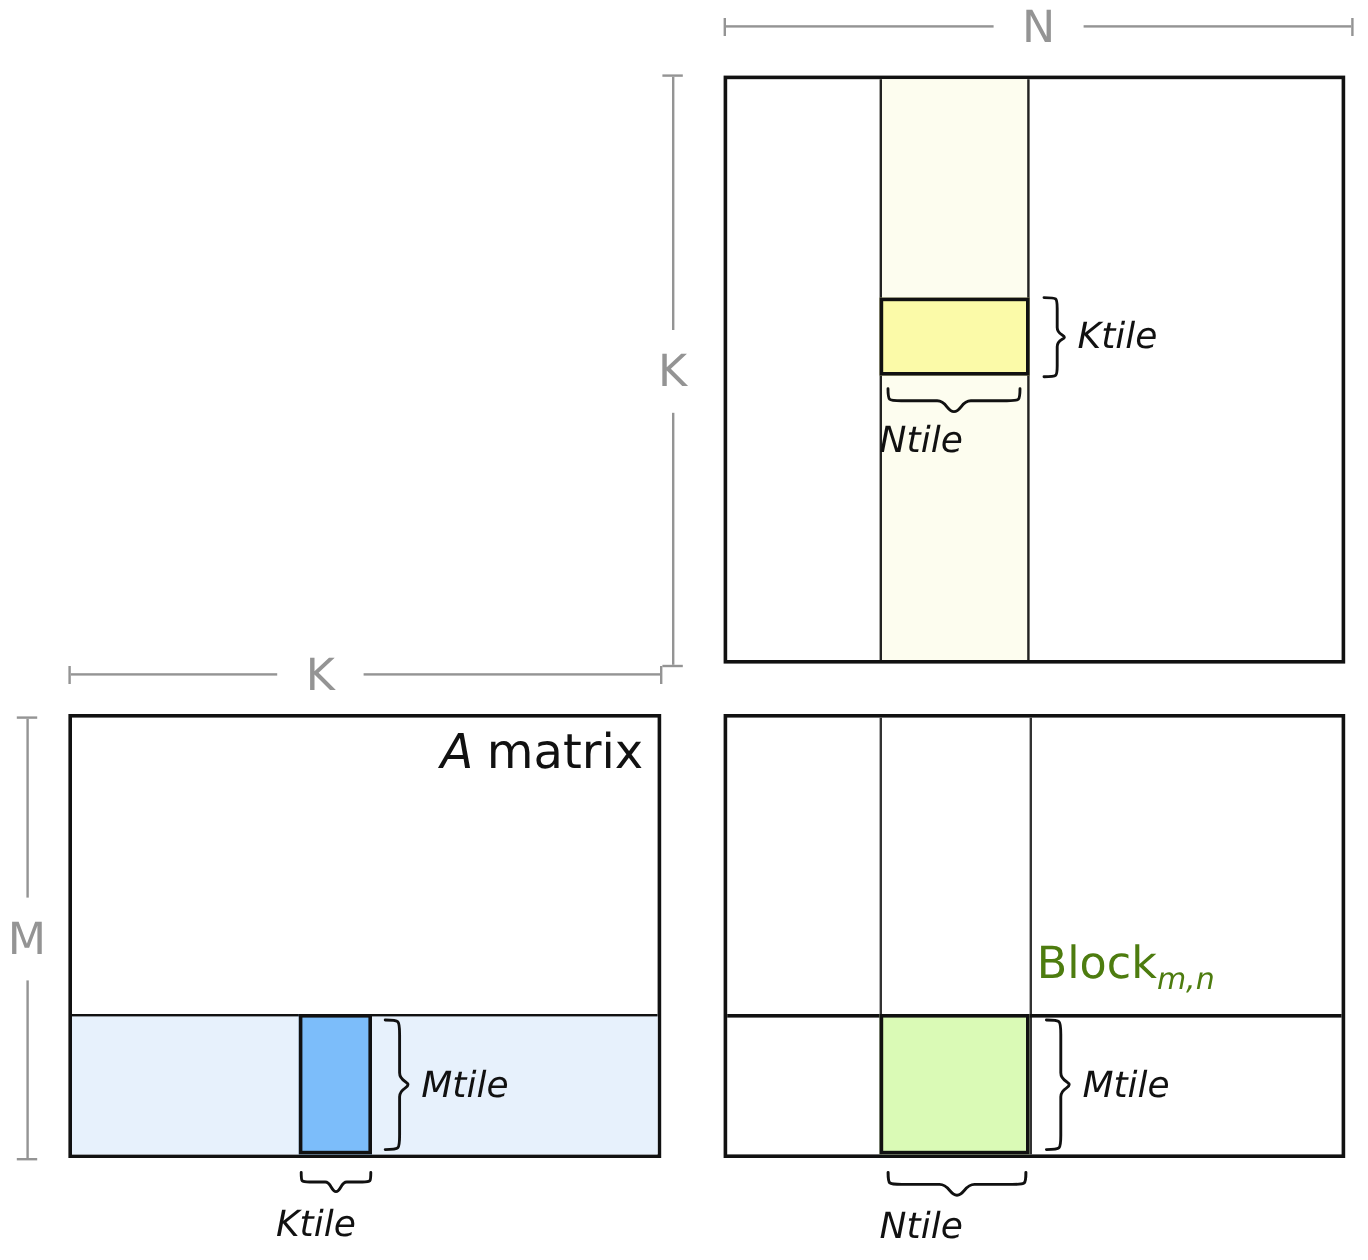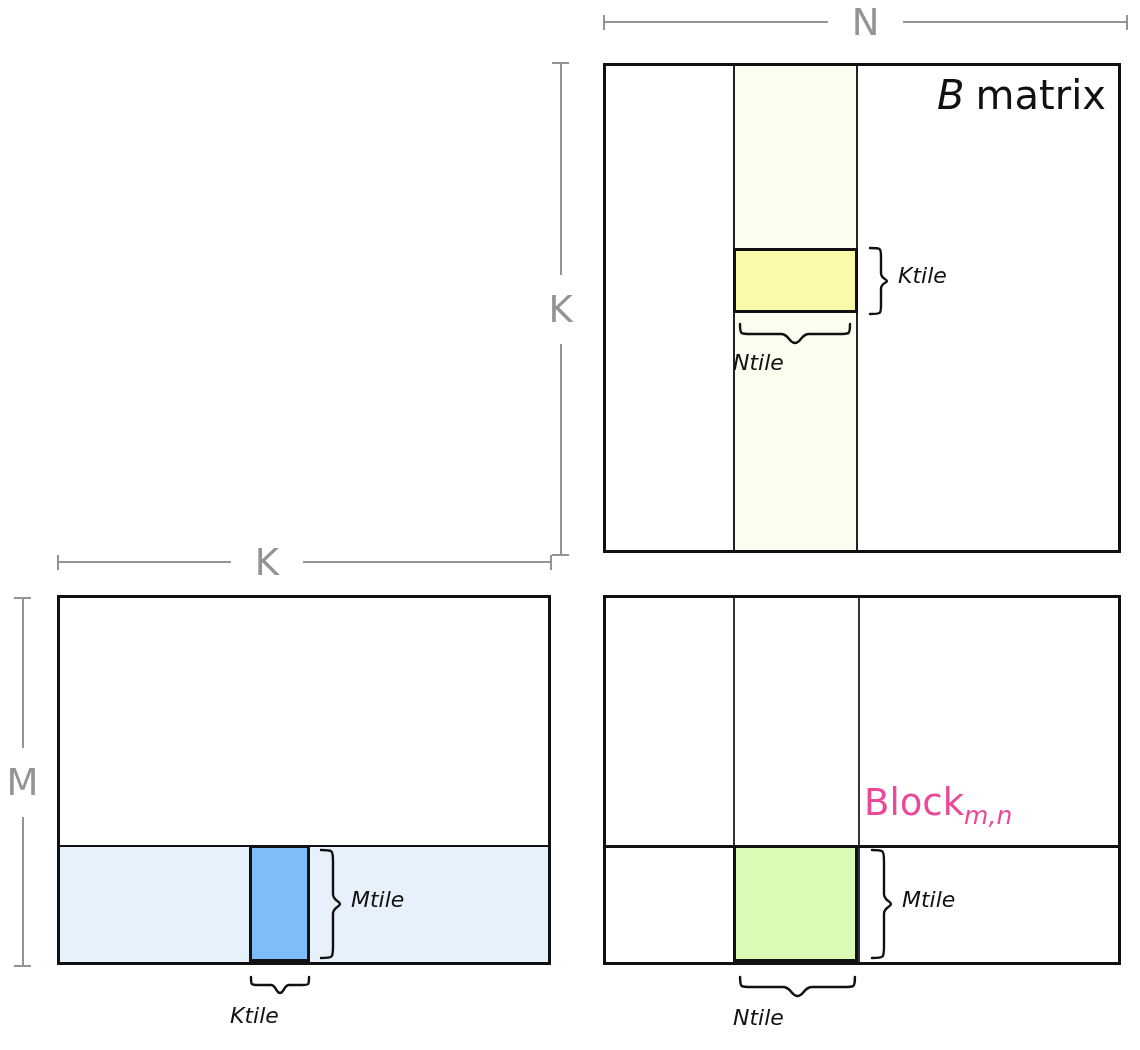--- a/index.html
+++ b/index.html
@@ -27,36 +27,36 @@
   .c-hline { position:absolute; left:0; right:0; top:247px; height:2.5px; background:#111; z-index:1; }
 
   
   .tile { position:absolute; border:3px solid #111; box-sizing:border-box; z-index:2; }
   #b-tile { left:127px; top:182px; width:125px; height:65px;  background:#FBFAA8; }
   #a-tile { left:189px; top:247px; width:61px;  height:117px; background:#7CBDFA; }
   #c-tile { left:127px; top:247px; width:125px; height:117px; background:#DAFAB6; }
 
   
   .brace { position:absolute; z-index:4; }
-  .tile-label { position:absolute; font-size:22px; font-style:italic; color:#111; z-index:4; white-space:nowrap; }
+  .tile-label { position:absolute; font-size:30px; font-style:italic; color:#111; z-index:4; white-space:nowrap; }
   .tile-label.centered { text-align:left; }
 
   
   .dim-h { position:absolute; display:flex; flex-direction:row; align-items:center; height:28px; }
   .dim-h .tick { width:2px; height:15px; background:#949494; flex:0 0 auto; }
   .dim-h .seg  { height:2px; background:#949494; flex:1 1 0; }
   .dim-v { position:absolute; display:flex; flex-direction:column; align-items:center; width:17px; }
   .dim-v .tick { height:2px; width:17px; background:#949494; flex:0 0 auto; }
   .dim-v .seg  { width:2px; background:#949494; flex:1 1 0; }
   .dim-label { color:#949494; font-size:37px; line-height:1; flex:0 0 auto; }
   .dim-h .dim-label { padding:0 24px; }
   .dim-v .dim-label { padding:16px 0; }
 
   
-  .block-label { position:absolute; left:258px; top:183px; font-size:37px; color:#ec4899; z-index:3; white-space:nowrap; }
+  .block-label { position:absolute; left:258px; top:183px; font-size:37px; color:#4d7c0f; z-index:3; white-space:nowrap; }
   .block-label sub { font-size:25px; font-style:italic; vertical-align:-0.35em; line-height:0; }
 </style>
 </head>
 <body>
 
 <div class="canvas">
 
   <div class="dim-h" style="left:603px; top:8px; width:525px;">
     <div class="tick"></div>
     <div class="seg"></div>
@@ -86,39 +86,39 @@
     <div class="seg"></div>
     <div class="dim-label">M</div>
     <div class="seg"></div>
     <div class="tick"></div>
   </div>
 
   <div class="matrix" id="matrix-b">
     <div class="b-strip"></div>
     <div class="tile" id="b-tile"></div>
 
-    <div class="matrix-title">
-      <span class="letter">B</span><span>matrix</span>
-    </div>
 
     <svg class="brace" style="left:260px; top:180px;" width="24" height="70" viewBox="0 0 24 70">
       <path d="M4,2 C15,2 15,2 15,11 L15,27 C15,33 21,33 21,35 C21,37 15,37 15,43 L15,59 C15,68 15,68 4,68" fill="none" stroke="#111" stroke-width="2.4" stroke-linecap="round"></path>
     </svg>
     <div class="tile-label" style="left:292px; top:197px;">Ktile</div>
 
     <svg class="brace" style="left:132px; top:255px;" width="114" height="26" viewBox="0 0 114 26" preserveAspectRatio="none">
       <path d="M2,3 C2,13 2,13 13,13 L43,13 C51,13 51,22 57,22 C63,22 63,13 71,13 L101,13 C112,13 112,13 112,3" fill="none" stroke="#111" stroke-width="2.4" stroke-linecap="round"></path>
     </svg>
     <div class="tile-label centered" style="left:127px; top:284px; width:125px;">Ntile</div>
   </div>
 
   <div class="matrix" id="matrix-a">
     <div class="a-strip"></div>
     <div class="tile" id="a-tile"></div>
 
+    <div class="matrix-title">
+      <span class="letter">A</span><span>matrix</span>
+    </div>
 
     <svg class="brace" style="left:257px; top:250px;" width="26" height="112" viewBox="0 0 26 112">
       <path d="M4,2 C16,2 16,2 16,14 L16,46 C16,53 23,53 23,56 C23,59 16,59 16,66 L16,98 C16,110 16,110 4,110" fill="none" stroke="#111" stroke-width="2.4" stroke-linecap="round"></path>
     </svg>
     <div class="tile-label" style="left:291px; top:289px;">Mtile</div>
   </div>
 
   <svg class="brace" style="left:249px; top:974px;" width="62" height="24" viewBox="0 0 62 24">
     <path d="M2,3 C2,11 2,11 9,11 L22,11 C27,11 27,19 31,19 C35,19 35,11 40,11 L53,11 C60,11 60,11 60,3" fill="none" stroke="#111" stroke-width="2.4" stroke-linecap="round"></path>
   </svg>

